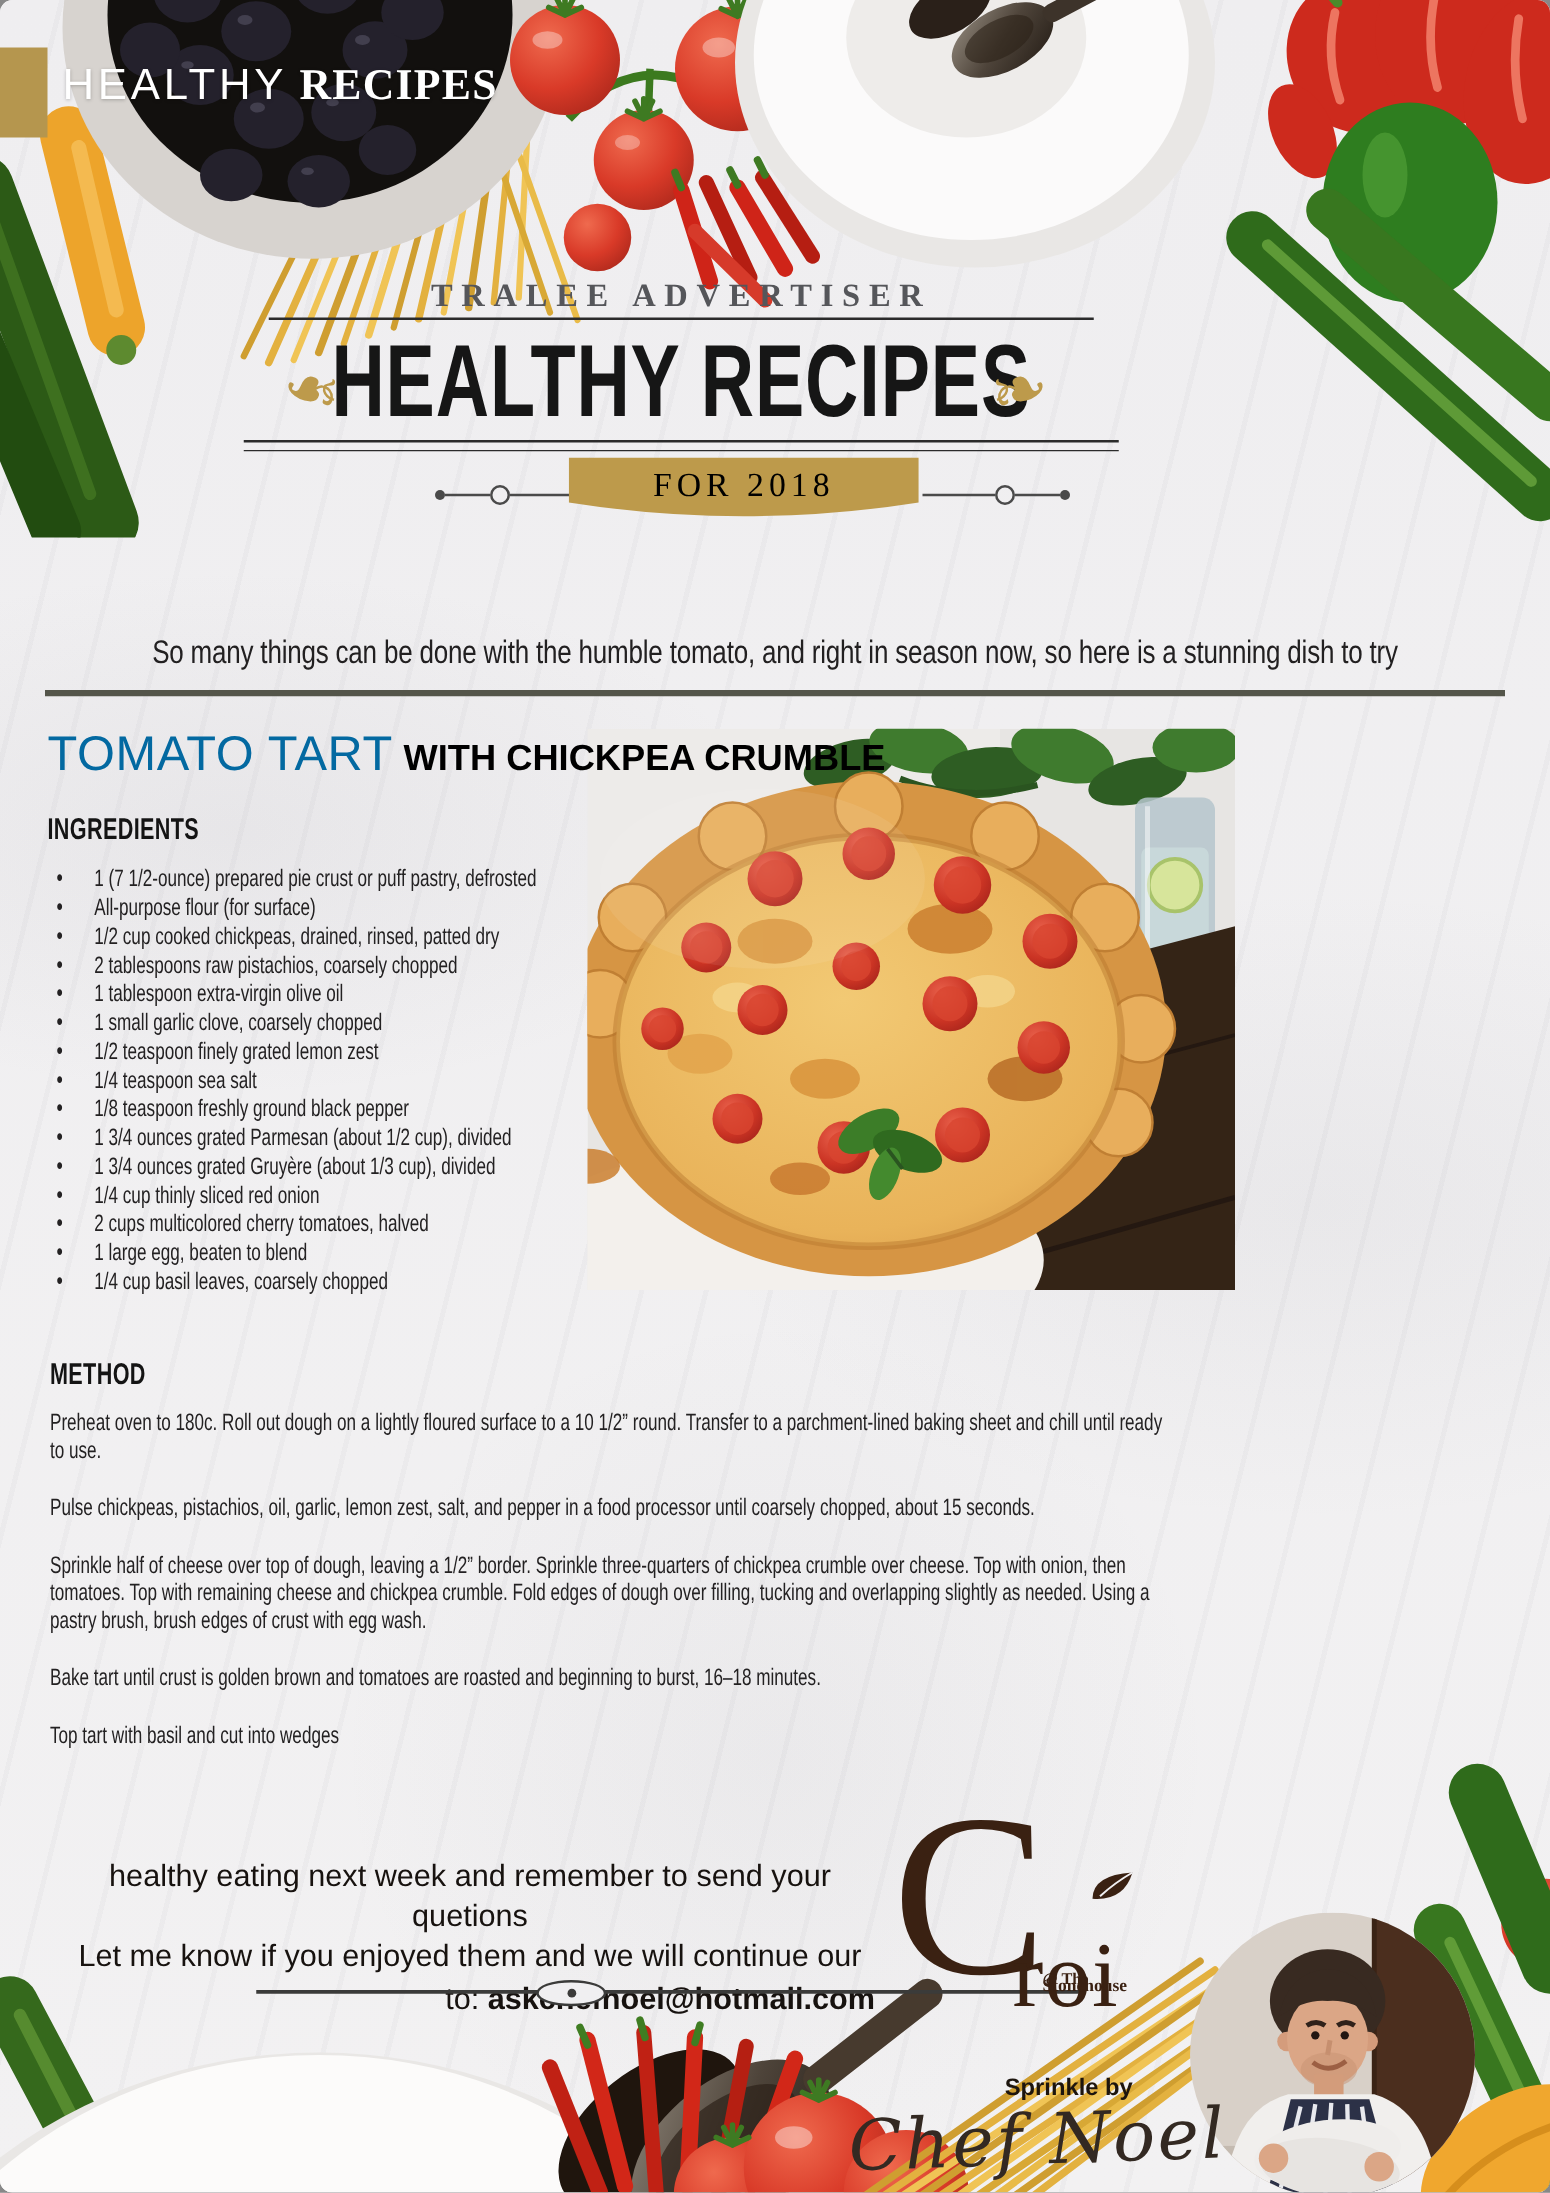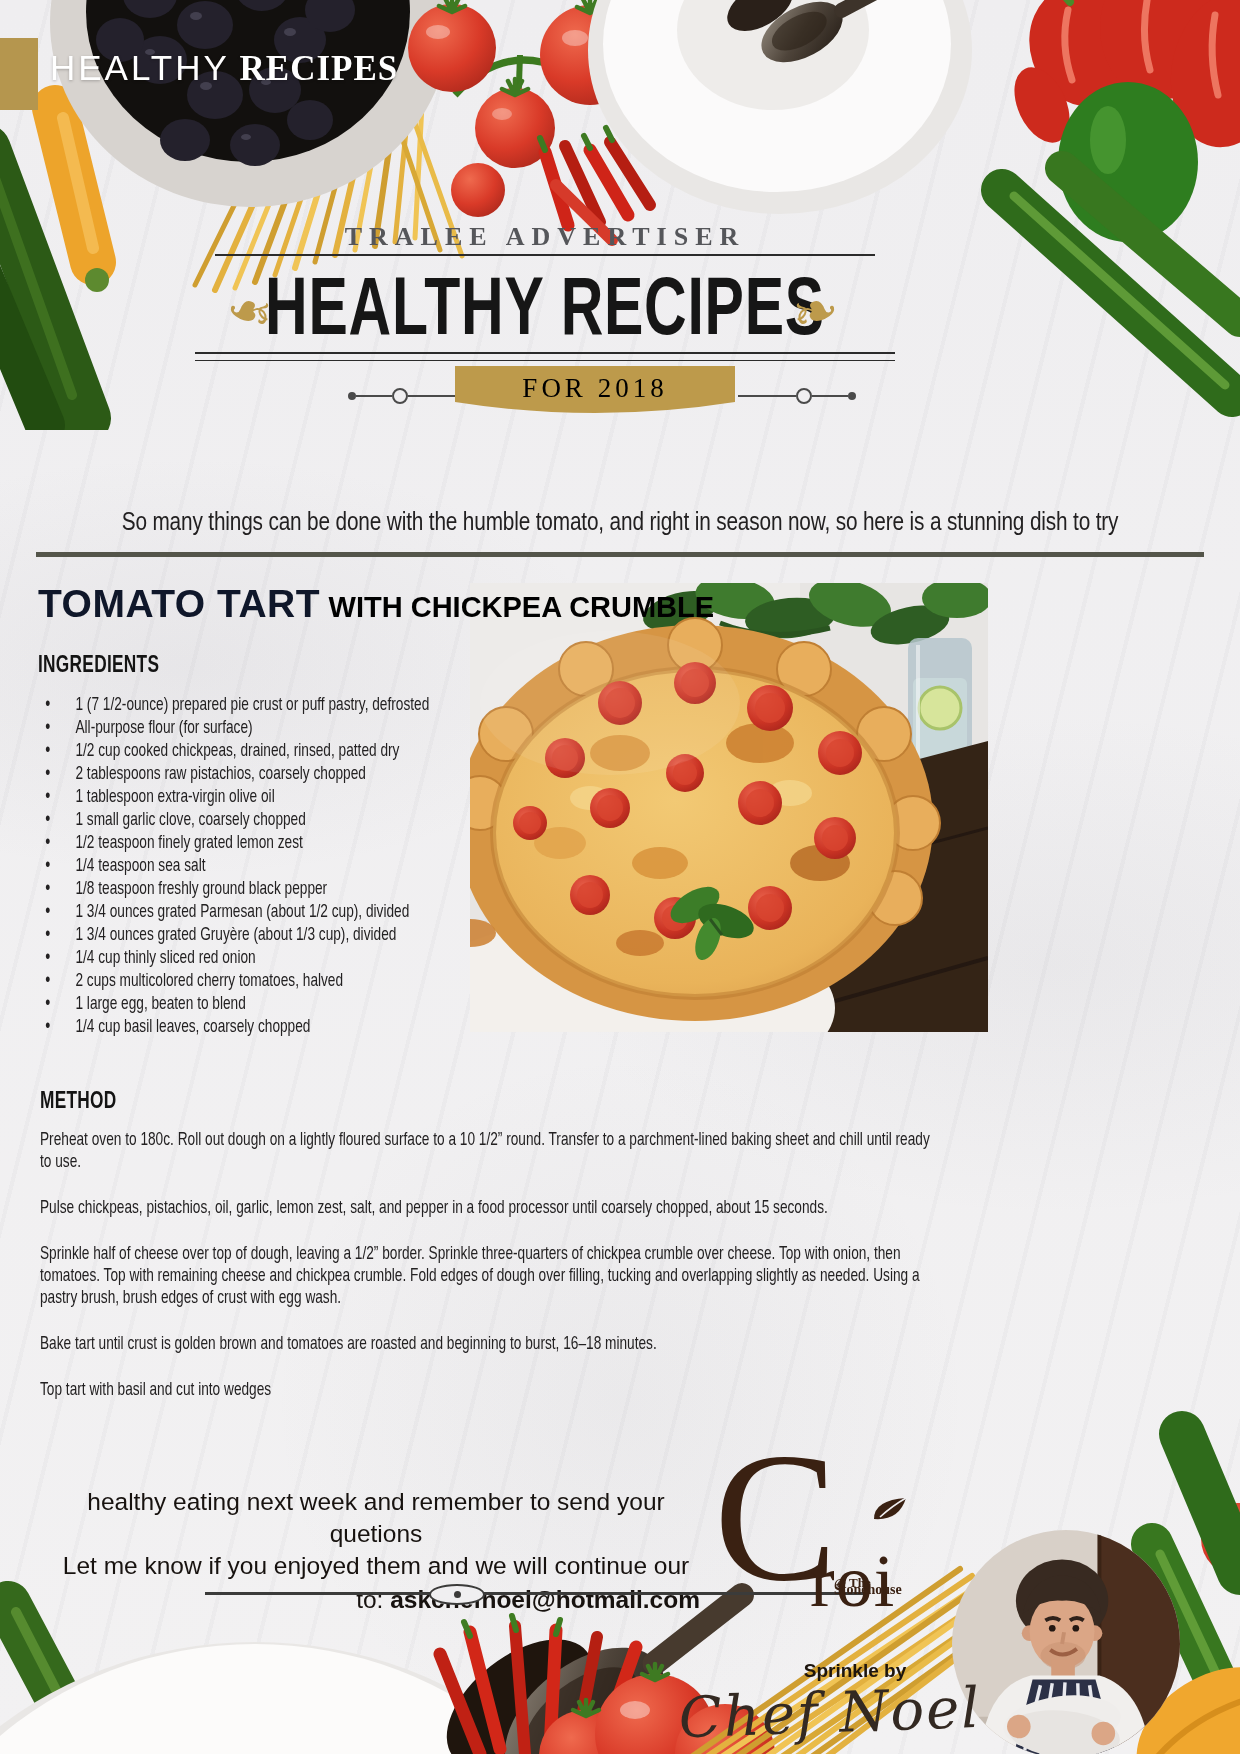--- a/index.html
+++ b/index.html
@@ -1,17 +1,17 @@
 <!DOCTYPE html>
 <html><head>
 <meta charset="utf-8">
 <style>
   html,body{margin:0;padding:0;background:#888;}
   .page{position:relative;width:1240px;height:1754px;margin:0 auto;overflow:hidden;
-    background:#f0eff1;font-family:"Liberation Sans",sans-serif;color:#1f1d1e;}
+    background:#f0eff1;font-family:"Liberation Sans",sans-serif;color:#1f1d1e;border-radius:10px;}
   .marble{position:absolute;inset:0;z-index:0;
     background:
       radial-gradient(620px 300px at 15% 38%, rgba(150,148,158,.10), transparent 70%),
       radial-gradient(700px 360px at 85% 55%, rgba(140,140,150,.08), transparent 70%),
       radial-gradient(500px 500px at 50% 80%, rgba(120,120,130,.06), transparent 70%),
       repeating-linear-gradient(104deg, transparent 0 46px, rgba(130,130,140,.05) 46px 50px),
       linear-gradient(180deg,#efeef0,#f2f1f2);}
   svg{display:block}
   .photo{position:absolute;z-index:1;}
   .ui{position:absolute;z-index:2;}
@@ -41,21 +41,21 @@
   .orn .dot{width:8px;height:8px;border-radius:50%;background:#4a4a4a;}
   .orn .ln1{width:36px;height:2px;background:#4a4a4a;}
   .orn .ring{width:12px;height:12px;border:2px solid #4a4a4a;border-radius:50%;}
   .orn .ln2{width:58px;height:2px;background:#4a4a4a;}
 
   .intro{left:-155px;top:506px;width:1550px;text-align:center;font-size:26px;
     letter-spacing:-.2px;transform:scaleX(.8);transform-origin:center top;color:#222021;}
   .rule-dark{left:36px;top:552px;width:1168px;height:5px;background:#54554a;}
 
   .recipe-head{left:38px;top:582px;white-space:nowrap;}
-  .recipe-head .main{font-size:39px;font-weight:700;letter-spacing:.5px;color:#0f172a;}
+  .recipe-head .main{font-size:39px;font-weight:400;letter-spacing:.5px;color:#0369a1;}
   .recipe-head .sub{font-size:29px;font-weight:700;margin-left:4px;color:#000000;}
 
   .ingredients{left:38px;top:650px;width:600px;transform:scaleX(.72);transform-origin:left top;}
   .sec-h{font-size:24px;font-weight:800;letter-spacing:.4px;color:#141414;margin:0 0 14px 0;}
   .ing-list{list-style:none;margin:0;padding:0;}
   .ing-list li{position:relative;padding-left:52px;font-size:19px;line-height:23px;color:#232122;}
   .ing-list li::before{content:"•";position:absolute;left:10px;top:0;font-size:20px;}
 
   .method{left:40px;top:1086px;width:1420px;transform:scaleX(.72);transform-origin:left top;}
   .method p{margin:0 0 24px 0;font-size:19px;line-height:22px;color:#232122;}

